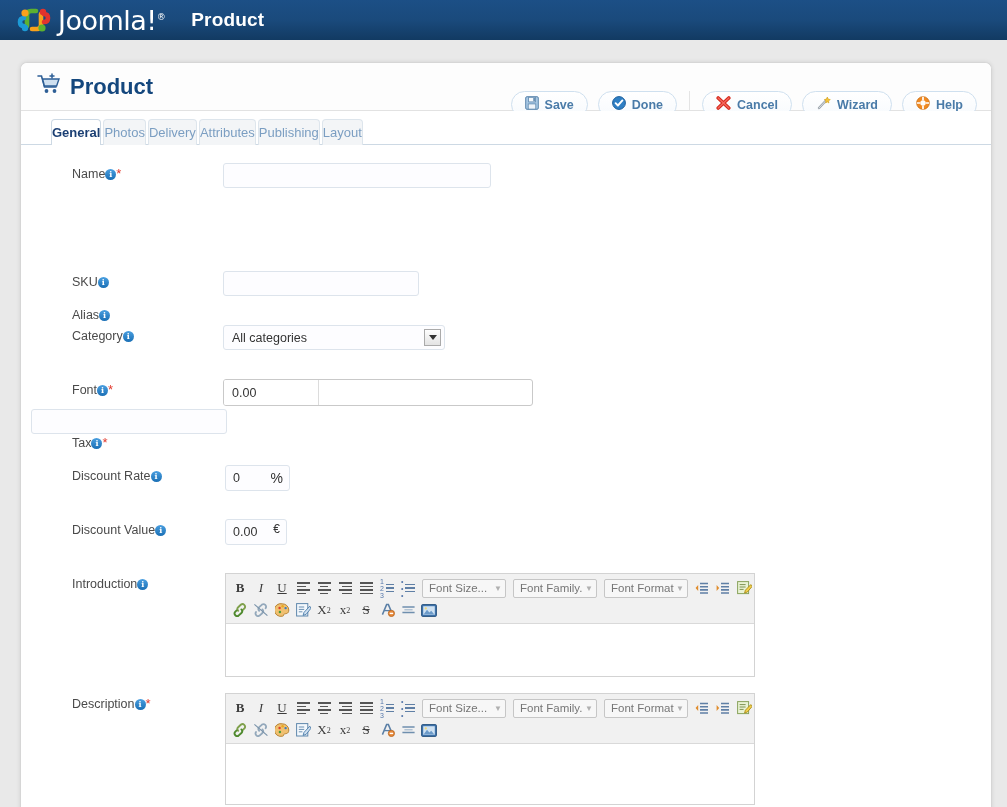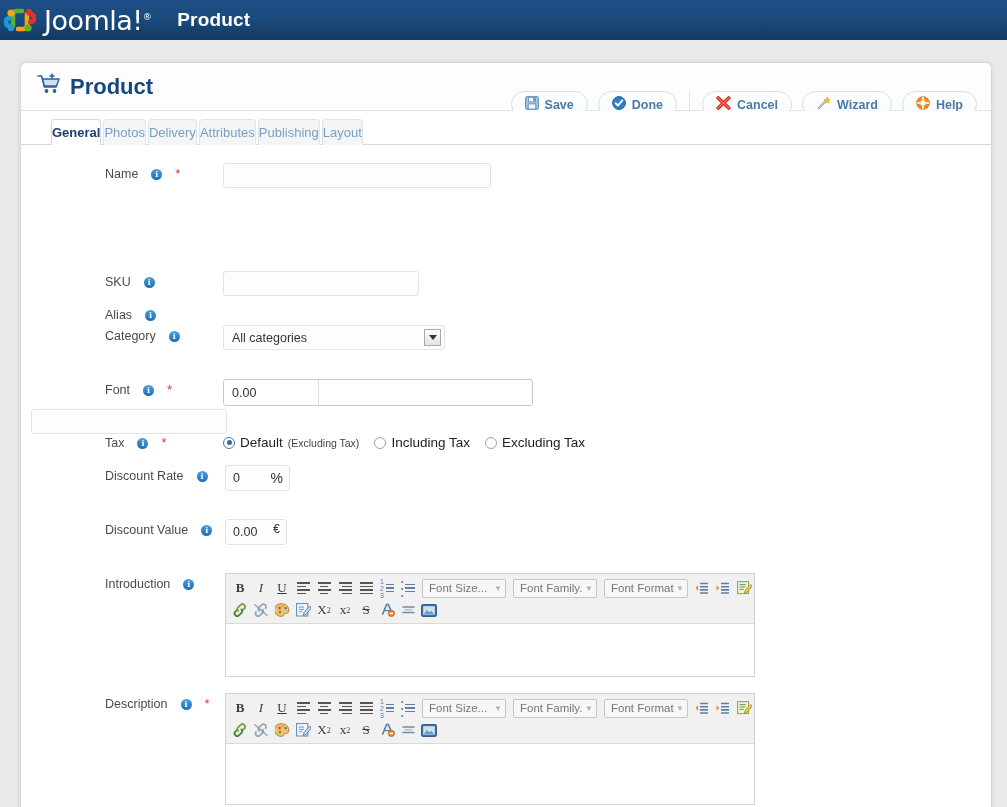--- a/index.html
+++ b/index.html
@@ -11,21 +11,21 @@
     font-size:13px;
     color:#333;
     overflow:hidden;
   }
 
   
   .topbar {
     height:40px;
     background:linear-gradient(to bottom,#1c4f86 0%,#1a4a7c 50%,#123a62 100%);
     display:flex; align-items:center;
-    padding-left:2px;
+    padding-left:16px;
     position:relative;
   }
   .joomla-logo { width:36px; height:32px; position:relative; flex:0 0 auto; }
   .joomla-word {
     color:#ffffff; font-size:27px; letter-spacing:-0.5px;
     margin-left:6px; font-weight:400;
     font-family:"DejaVu Sans", sans-serif;
   }
   .joomla-reg { font-size:9px; vertical-align:super; }
   .topbar-title {
@@ -103,23 +103,23 @@
   .tab.active:after {
     content:""; position:absolute; left:0; right:0; bottom:-1px;
     height:2px; background:#ffffff;
   }
 
   
   .form-area { padding:18px 0 0 0; }
   .row { display:flex; align-items:flex-start; margin-bottom:0; }
   .lbl {
     width:192px; flex:0 0 192px;
-    padding-left:84px;
+    padding-left:51px;
     font-size:12.5px; color:#4a4a4a;
-    display:flex; align-items:center; gap:13px;
+    display:flex; align-items:center; gap:0;
     padding-top:4px;
   }
   .ctrl { flex:1 1 auto; padding-left:10px; }
 
   .info-icon {
     display:inline-block; width:11px; height:11px;
     border-radius:50%;
     background:linear-gradient(to bottom,#4a9fe0,#1a6fb5);
     color:#fff; font-size:8px; font-weight:bold;
     line-height:11px; text-align:center;
@@ -442,37 +442,20 @@
         </div>
       </div>
     </div>
 
     <div class="row" style="height:33px;">
       <div class="lbl">
         <span>Tax</span>
         <span class="info-icon">i</span>
         <span class="req">*</span>
       </div>
-      <div class="ctrl">
-        <div class="radios">
-          <label class="radio-item">
-            <span class="rdo on"></span>
-            <span>Default</span>
-            <span class="small-note">(Excluding Tax)</span>
-          </label>
-          <label class="radio-item">
-            <span class="rdo"></span>
-            <span>Including Tax</span>
-          </label>
-          <label class="radio-item">
-            <span class="rdo"></span>
-            <span>Excluding Tax</span>
-          </label>
-        </div>
-      </div>
     </div>
 
     <div class="row" style="height:54px;">
       <div class="lbl">
         <span>Discount Rate</span>
         <span class="info-icon">i</span>
       </div>
       <div class="ctrl" style="padding-left:12px;">
         <div class="suffix-field sf-rate">
           <span class="v">0</span>

